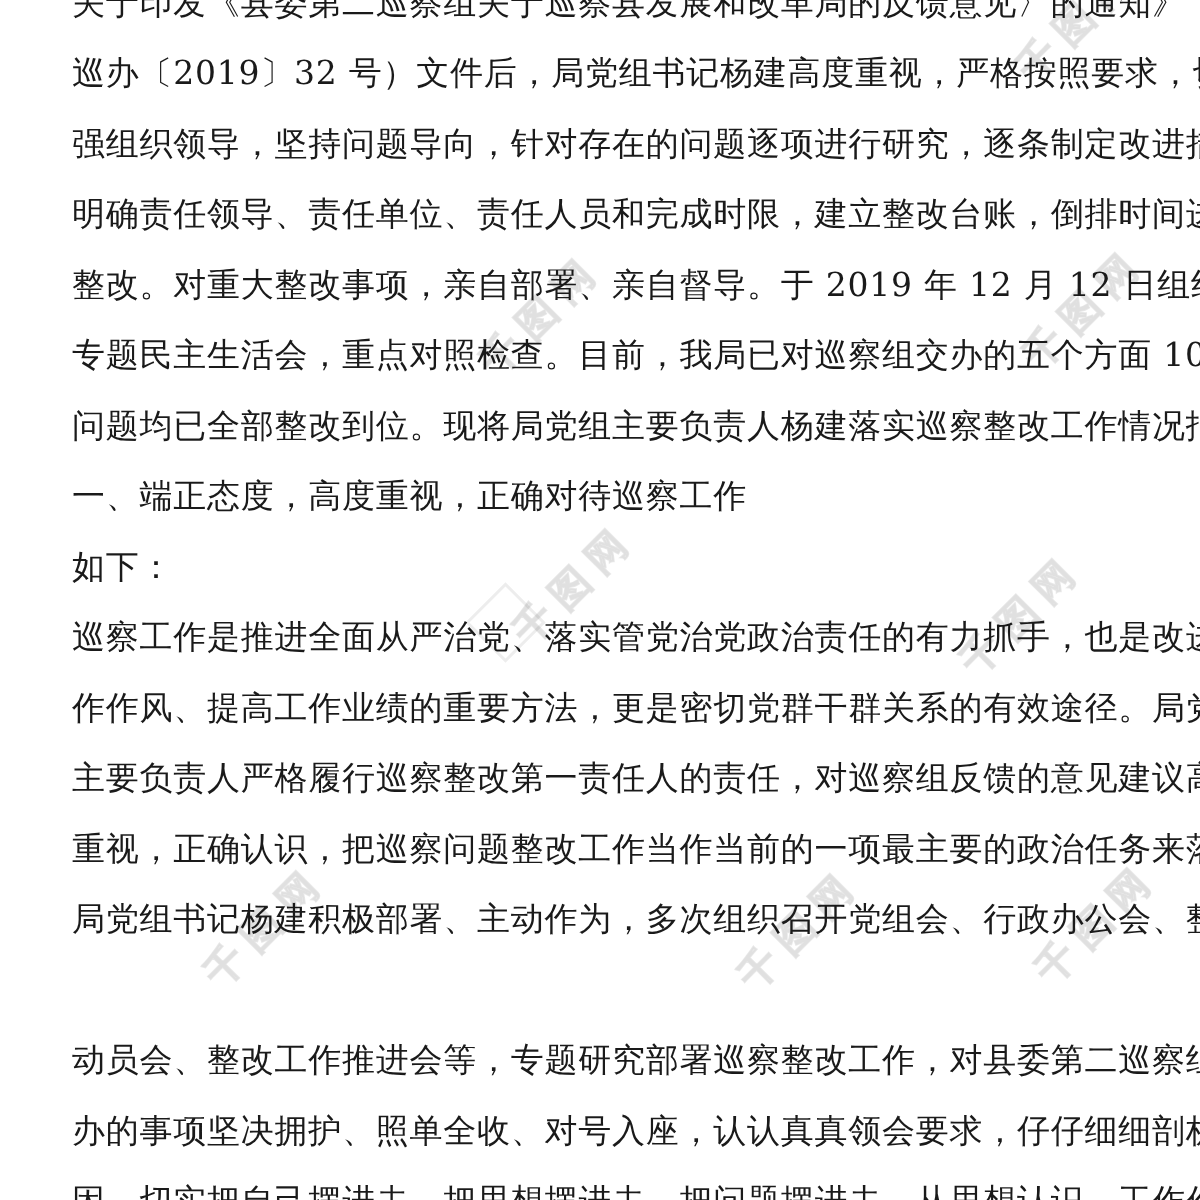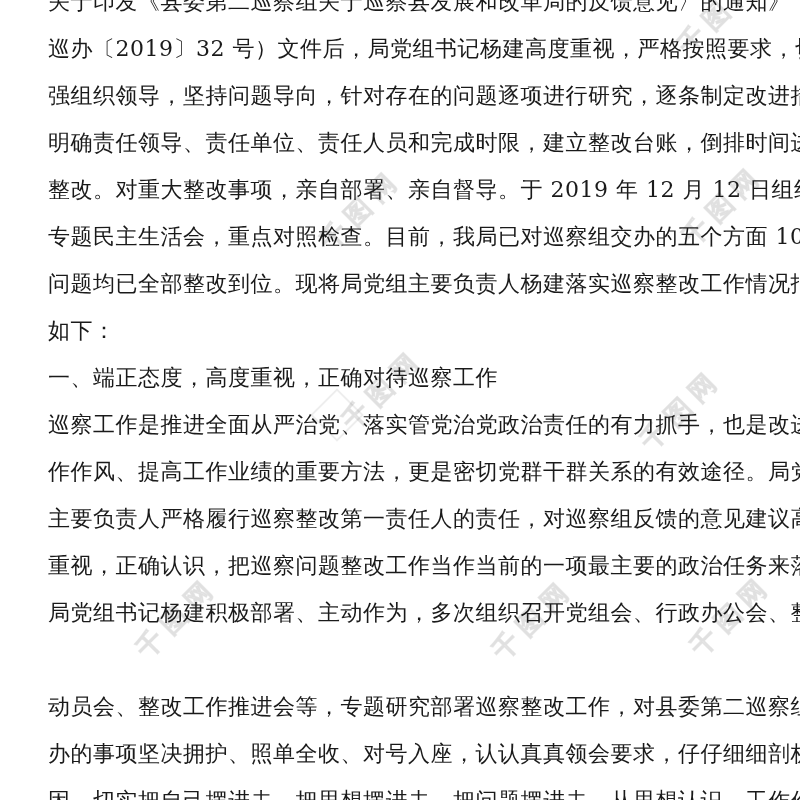--- a/index.html
+++ b/index.html
@@ -93,24 +93,24 @@
     <div class="line">
         <span>整改。对重大整改事项，亲自部署、亲自督导。于 2019 年 12 月 12 日组织召开</span>
       </div>
     <div class="line">
         <span>专题民主生活会，重点对照检查。目前，我局已对巡察组交办的五个方面 10 个</span>
       </div>
     <div class="line">
         <span>问题均已全部整改到位。现将局党组主要负责人杨建落实巡察整改工作情况报告</span>
       </div>
     <div class="line left">
-        <span>如下：</span>
+        <span>一、端正态度，高度重视，正确对待巡察工作</span>
       </div>
     <div class="line left">
-        <span>一、端正态度，高度重视，正确对待巡察工作</span>
+        <span>如下：</span>
       </div>
     <div class="line">
         <span>巡察工作是推进全面从严治党、落实管党治党政治责任的有力抓手，也是改进工</span>
       </div>
     <div class="line">
         <span>作作风、提高工作业绩的重要方法，更是密切党群干群关系的有效途径。局党组</span>
       </div>
     <div class="line">
         <span>主要负责人严格履行巡察整改第一责任人的责任，对巡察组反馈的意见建议高度</span>
       </div>

